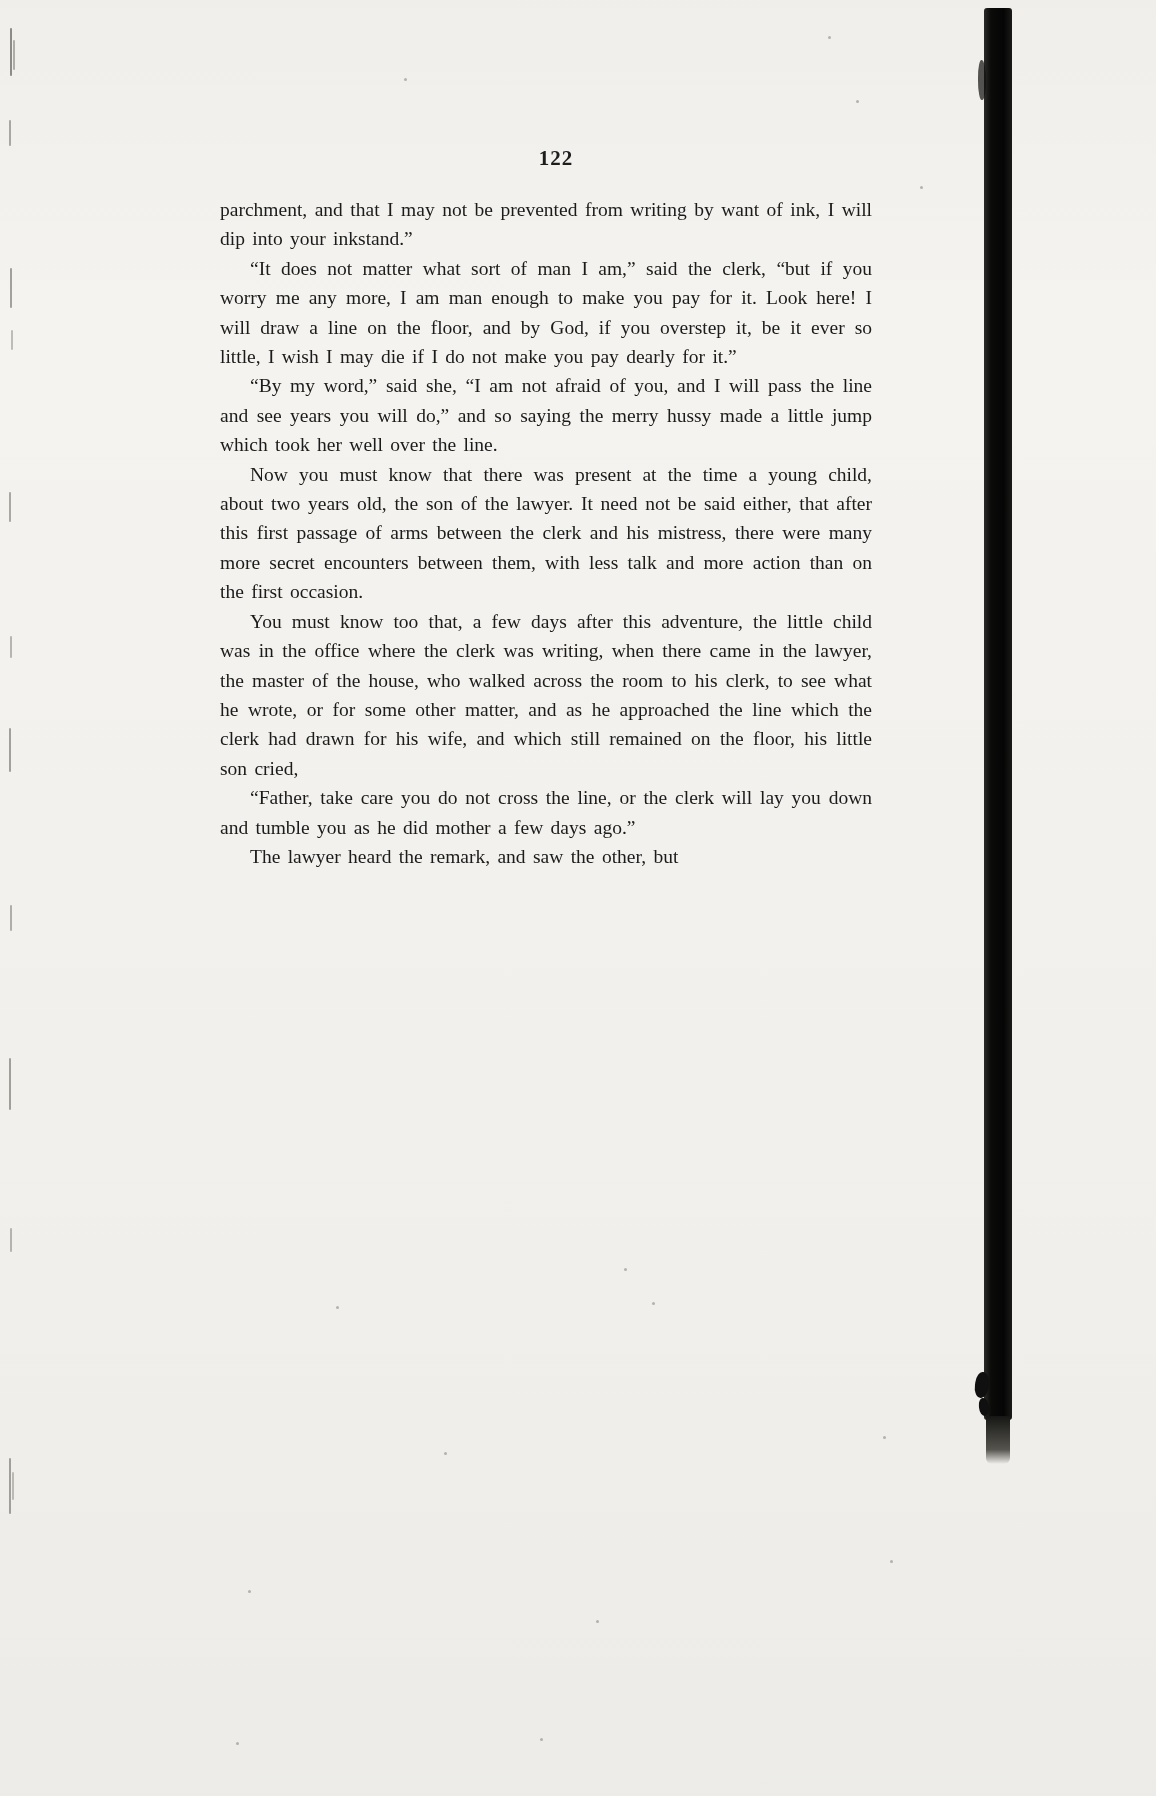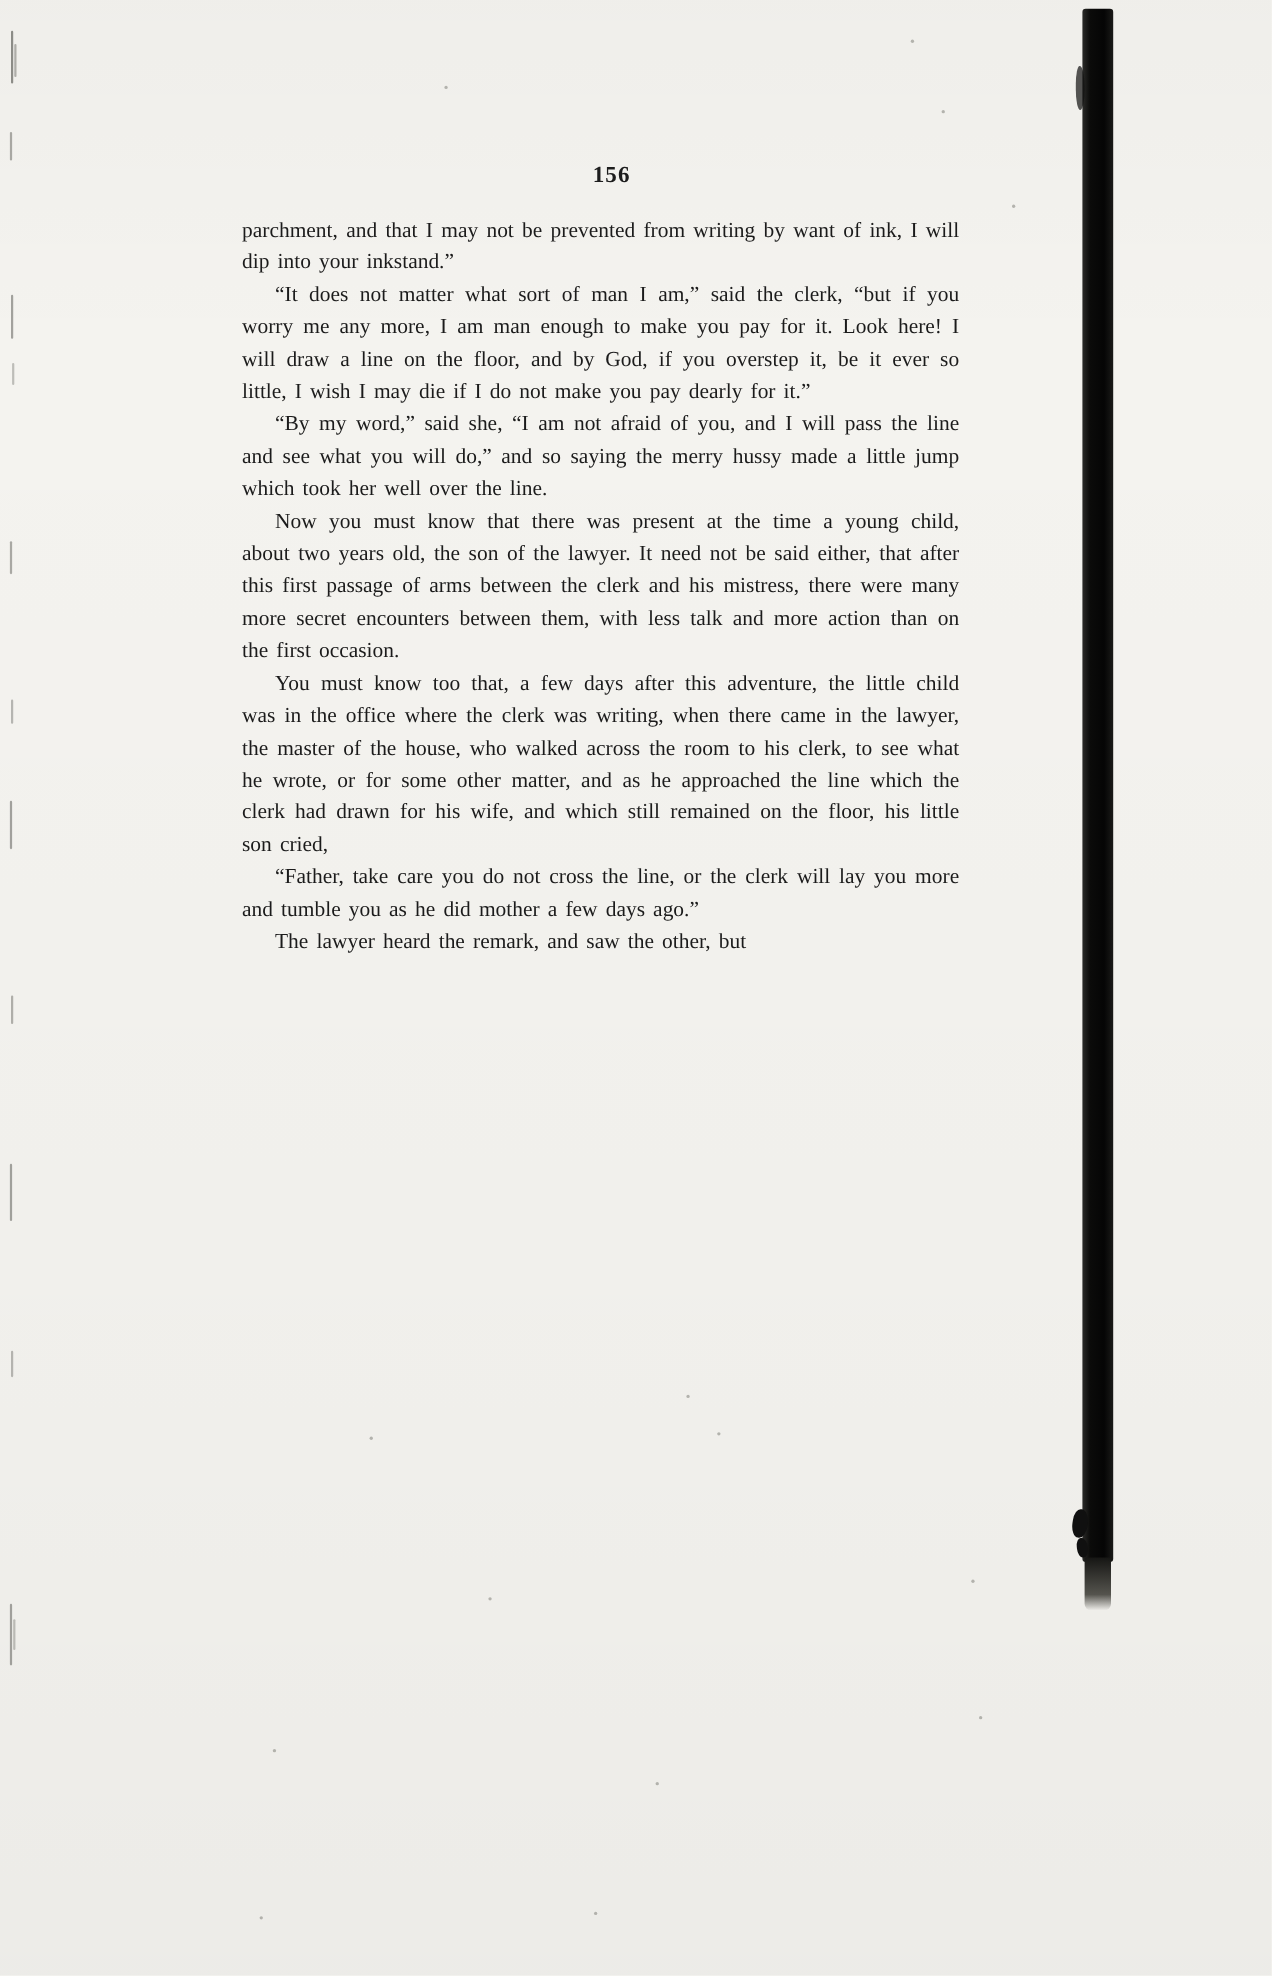--- a/index.html
+++ b/index.html
@@ -153,22 +153,22 @@
 <div class="speck s12"></div>
 <div class="speck s13"></div>
 <div class="speck s14"></div>
 
 <div class="gutter-band"></div>
 <div class="gutter-band-tail"></div>
 <div class="gutter-blotch blotch-a"></div>
 <div class="gutter-blotch blotch-b"></div>
 <div class="gutter-blotch blotch-c"></div>
 
-<div class="page-number">156</div>
+<div class="page-number">122</div>
 <div class="page-text">
     <p class="para">parchment, and that I may not be prevented from writing by want of ink, I will dip into your inkstand.”</p>
     <p class="para indent">“It does not matter what sort of man I am,” said the clerk, “but if you worry me any more, I am man enough to make you pay for it.  Look here!  I will draw a line on the floor, and by God, if you overstep it, be it ever so little, I wish I may die if I do not make you pay dearly for it.”</p>
-    <p class="para indent">“By my word,” said she, “I am not afraid of you, and I will pass the line and see what you will do,” and so saying the merry hussy made a little jump which took her well over the line.</p>
+    <p class="para indent">“By my word,” said she, “I am not afraid of you, and I will pass the line and see years you will do,” and so saying the merry hussy made a little jump which took her well over the line.</p>
     <p class="para indent">Now you must know that there was present at the time a young child, about two years old, the son of the lawyer.  It need not be said either, that after this first passage of arms between the clerk and his mistress, there were many more secret encounters between them, with less talk and more action than on the first occasion.</p>
     <p class="para indent">You must know too that, a few days after this adventure, the little child was in the office where the clerk was writing, when there came in the lawyer, the master of the house, who walked across the room to his clerk, to see what he wrote, or for some other matter, and as he approached the line which the clerk had drawn for his wife, and which still remained on the floor, his little son cried,</p>
-    <p class="para indent">“Father, take care you do not cross the line, or the clerk will lay you more and tumble you as he did mother a few days ago.”</p>
+    <p class="para indent">“Father, take care you do not cross the line, or the clerk will lay you down and tumble you as he did mother a few days ago.”</p>
     <p class="para indent">The lawyer heard the remark, and saw the other, but</p>
   </div>
 
 </body></html>

